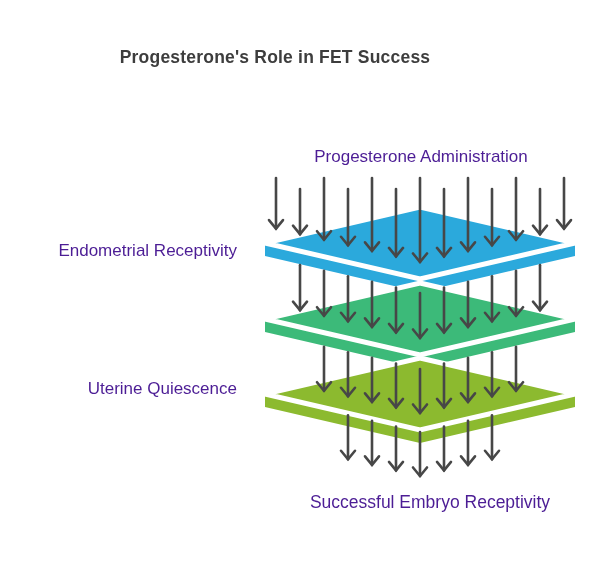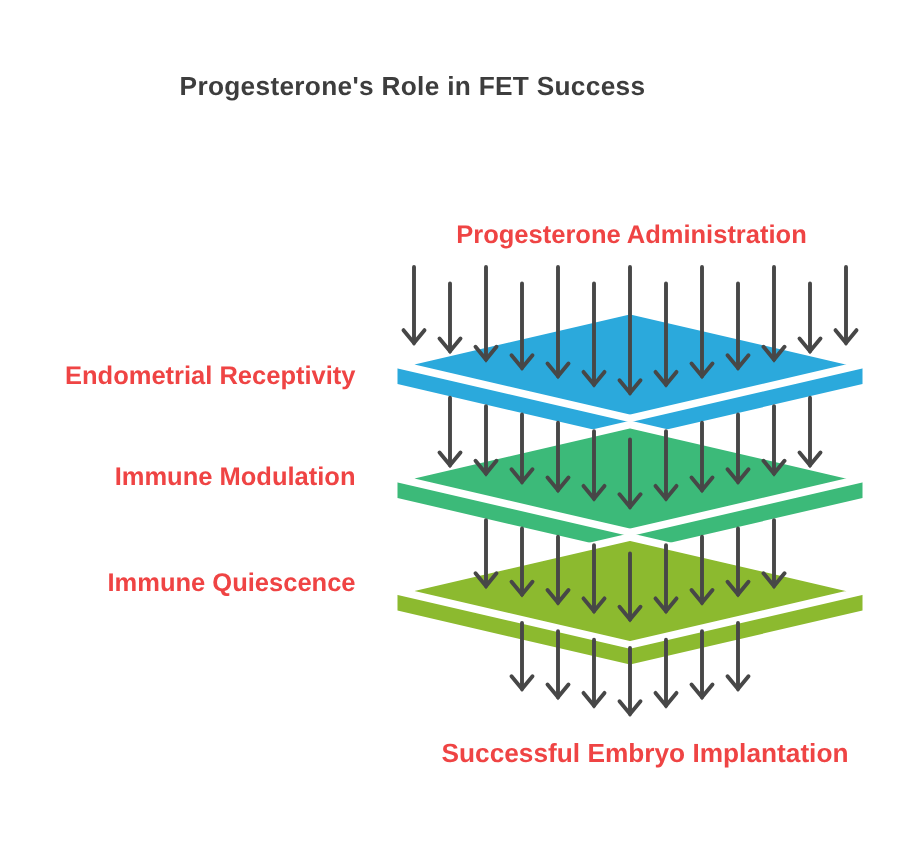--- a/index.html
+++ b/index.html
@@ -8,21 +8,21 @@
     font-family:"Liberation Sans","DejaVu Sans",sans-serif;
     border-radius:26px;
   }
   .title{
     position:absolute;top:47px;left:275px;transform:translateX(-50%);
     margin:0;font-size:17.5px;font-weight:700;color:#3d3d3d;white-space:nowrap;
     letter-spacing:0.2px;
   }
   #diagram-svg{position:absolute;left:0;top:0;width:600px;height:564px;}
   .lbl{
-    position:absolute;font-size:17px;color:#ef4444;white-space:nowrap;line-height:21px;font-weight:bold;
+    position:absolute;font-size:17px;color:#4c1d95;white-space:nowrap;line-height:21px;
   }
   .lbl.top{top:146px;left:421px;transform:translateX(-50%);}
   .lbl.bottom{top:492px;left:430px;transform:translateX(-50%);font-size:17.5px;}
   .lbl.side{right:363px;text-align:center;}
   .lbl.s0{top:240px;}
   .lbl.s1{top:307px;}
   .lbl.s2{top:378px;}
   .watermark{
     position:absolute;left:25px;top:527px;display:flex;align-items:center;gap:5px;
     font-size:11.5px;color:#bdbdbd;letter-spacing:0.3px;
@@ -129,19 +129,18 @@
         <line x1="468" y1="420.864" x2="468" y2="464.864"></line>
         <polyline points="461,456.364 468,464.864 475,456.364"></polyline>
         <line x1="492" y1="415.296" x2="492" y2="459.296"></line>
         <polyline points="485,450.796 492,459.296 499,450.796"></polyline>
       </g>
     </svg>
 
   <div class="lbl top">Progesterone Administration</div>
 
   <div class="lbl side s0">Endometrial Receptivity</div>
-  <div class="lbl side s1">Immune Modulation</div>
-  <div class="lbl side s2">Immune Quiescence</div>
+  <div class="lbl side s2">Uterine Quiescence</div>
 
-  <div class="lbl bottom">Successful Embryo Implantation</div>
+  <div class="lbl bottom">Successful Embryo Receptivity</div>
 
 
 </div>
 
 </body></html>

